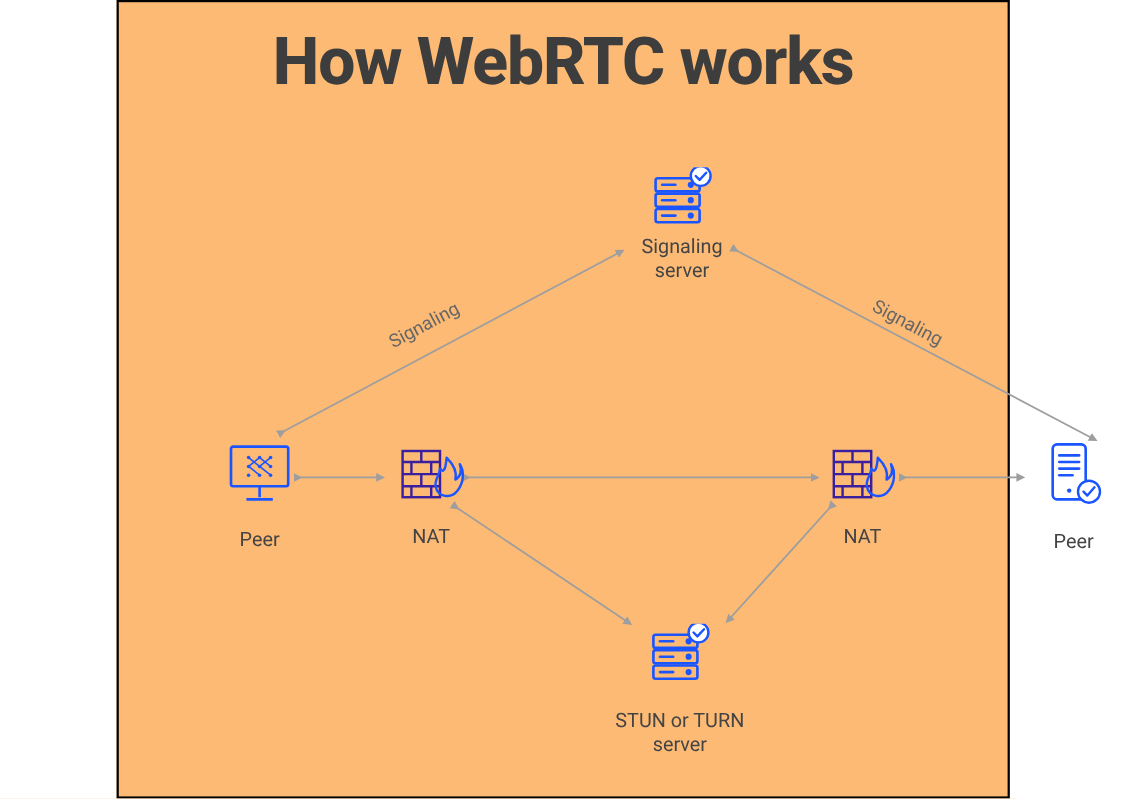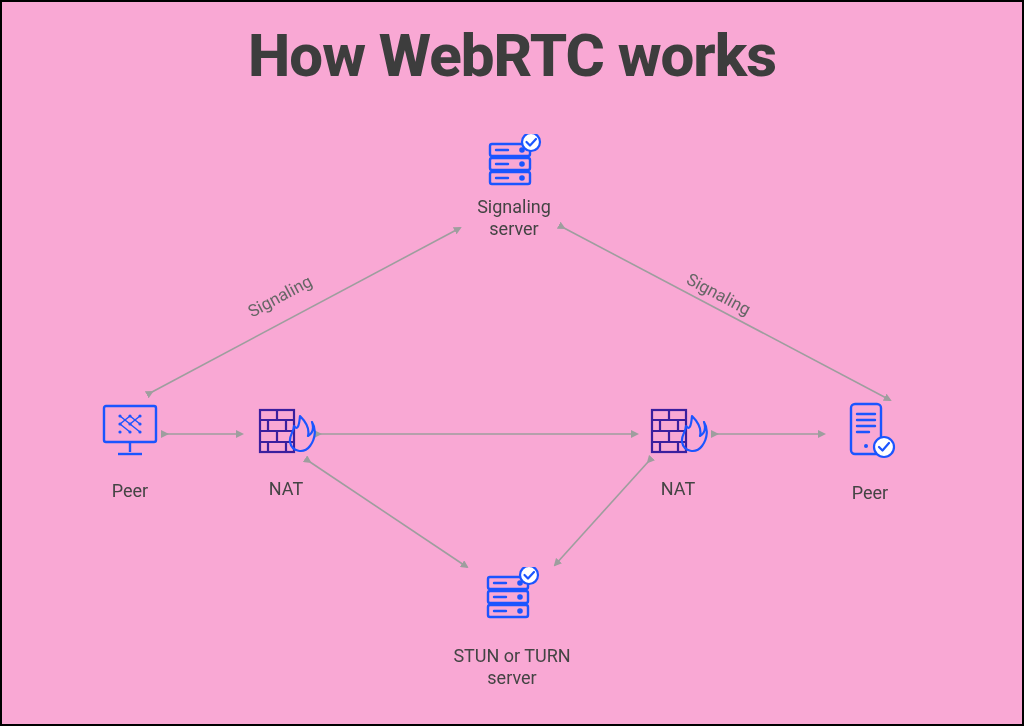--- a/index.html
+++ b/index.html
@@ -4,26 +4,26 @@
 <style>
   html, body {
     margin: 0;
     padding: 0;
     background: #fff;
     font-family: -apple-system, BlinkMacSystemFont, "Segoe UI", Roboto, Oxygen,
       Ubuntu, Cantarell, "Open Sans", "Helvetica Neue", sans-serif;
   }
   .frame {
     position: relative;
-    width: 1024px;
+    width: 812px;
     height: 726px;
     box-sizing: border-box;
     border: 2px solid #000;
     margin: 0 auto;
-    background: #f9a8d4;
+    background: #fdba74;
   }
   .title {
     position: absolute;
     top: 18px;
     left: 0;
     width: 100%;
     text-align: center;
     font-size: 60px;
     font-weight: 800;
     color: #3d3d3d;
@@ -91,21 +91,21 @@
 
       <line x1="646" y1="460" x2="553" y2="563"></line>
     </g>
   </svg>
 
   <div class="edge-label" style="left:243px; top:284px; transform:rotate(-28deg);">Signaling</div>
 
   <div class="edge-label" style="left:682px; top:282px; transform:rotate(28deg);">Signaling</div>
 
 
-  <div class="node" style="left:472px; top:132px; width:80px;">
+  <div class="node" style="left:472px; top:150px; width:80px;">
     <span class="icon">
       <svg width="60" height="56" viewBox="0 0 60 56">
         <g stroke="#1b55ff" stroke-width="2.4" fill="none" stroke-linecap="round">
           <rect x="6" y="10" width="40" height="12" rx="2"></rect>
           <rect x="6" y="24" width="40" height="12" rx="2"></rect>
           <rect x="6" y="38" width="40" height="12" rx="2"></rect>
           <line x1="12" y1="16" x2="24" y2="16"></line>
           <line x1="12" y1="30" x2="24" y2="30"></line>
           <line x1="12" y1="44" x2="24" y2="44"></line>
           <circle cx="38" cy="16" r="1.6" fill="#1b55ff"></circle>

